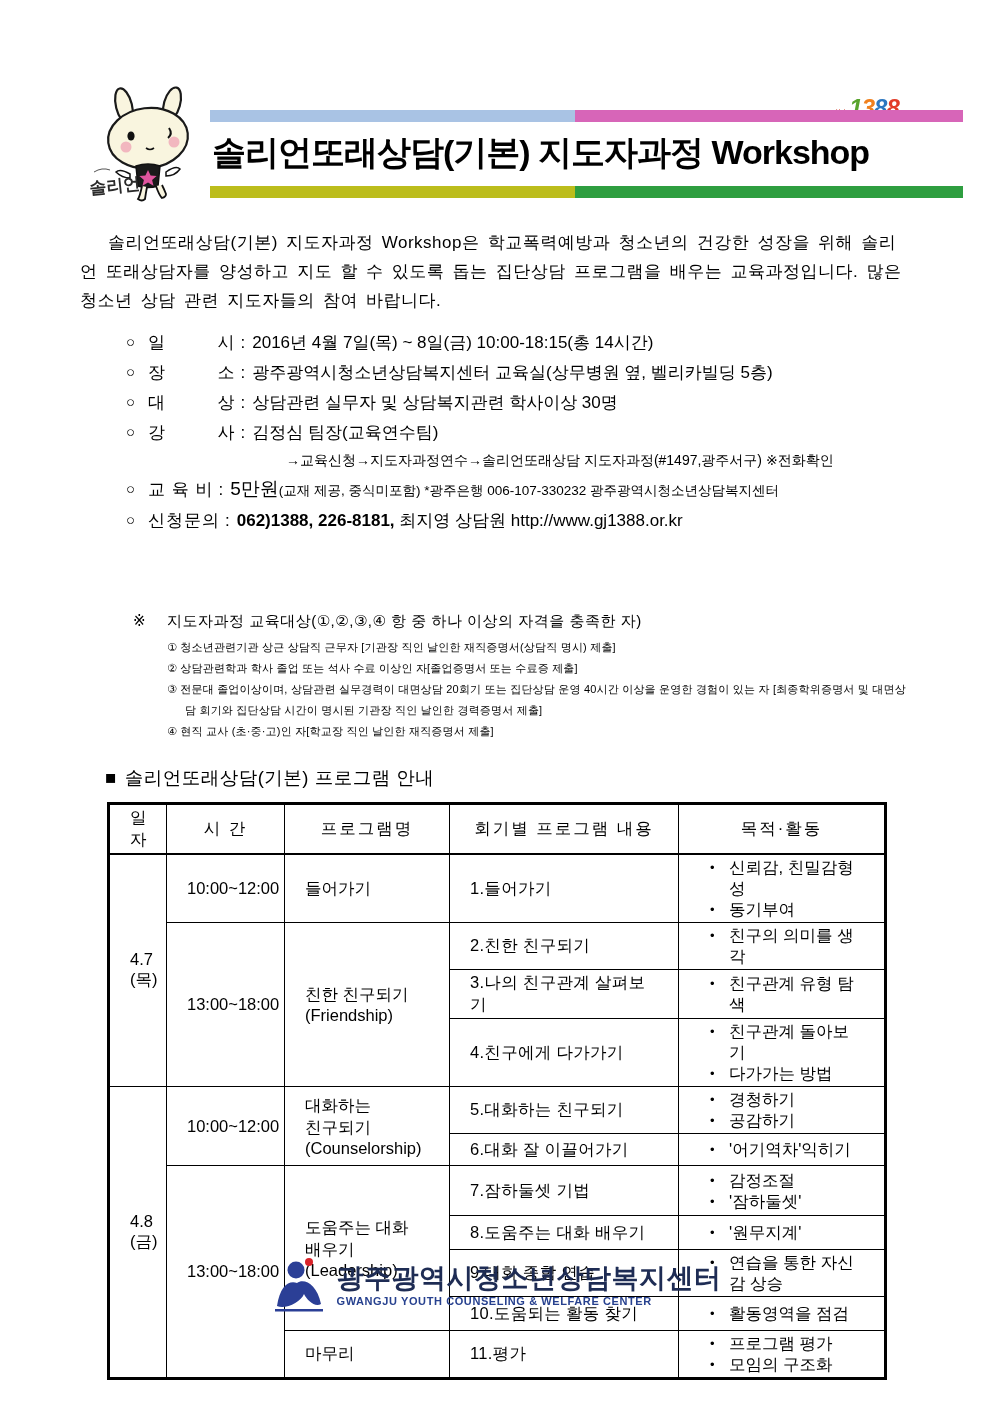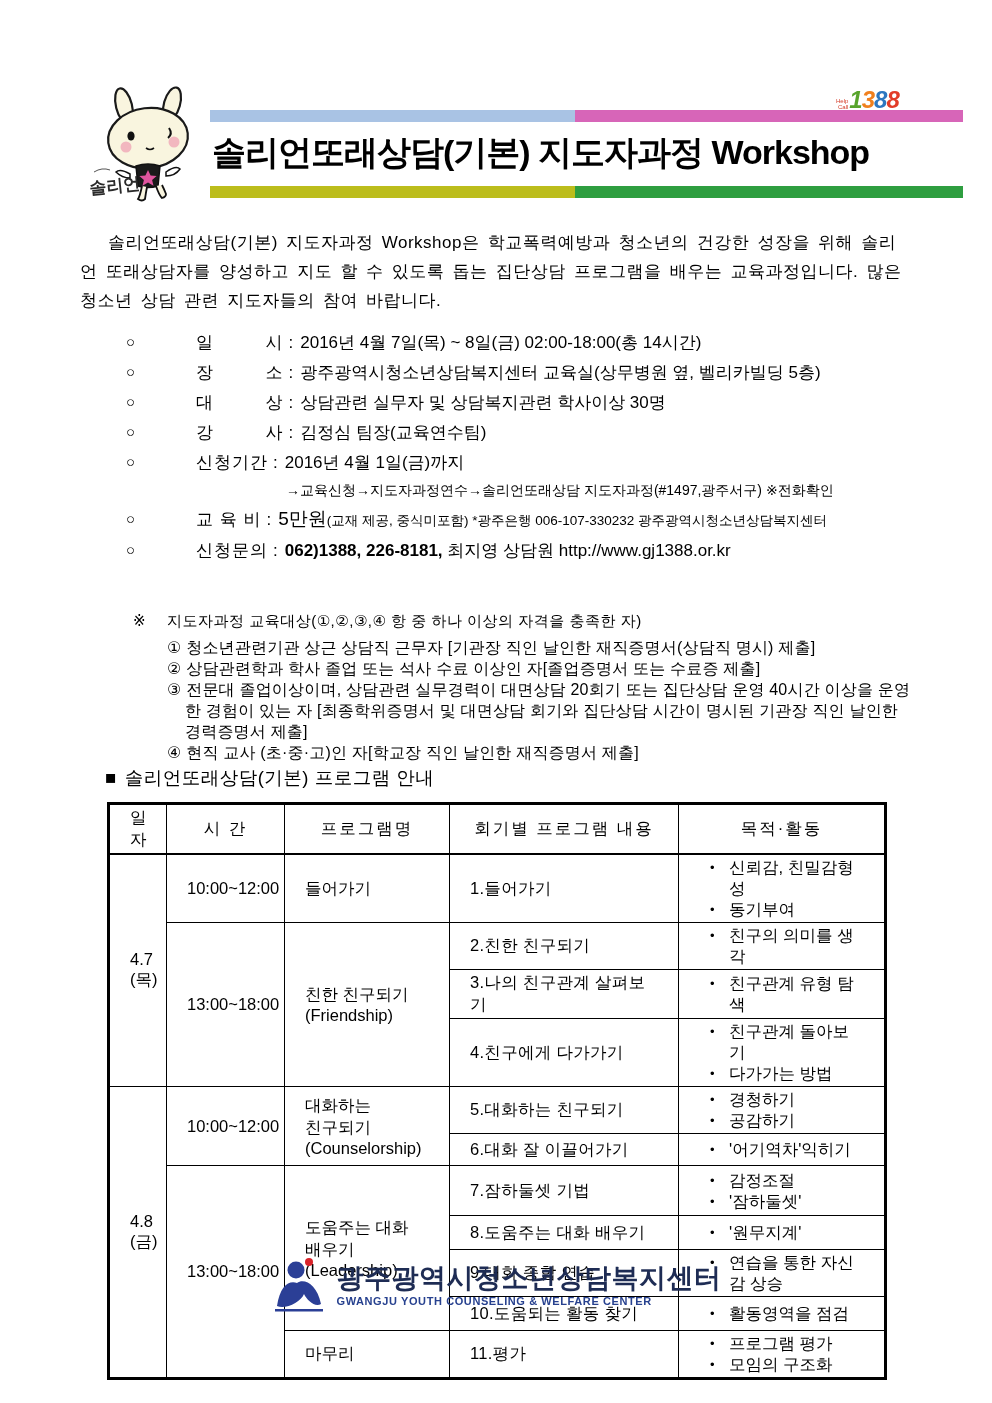--- a/index.html
+++ b/index.html
@@ -1,53 +1,53 @@
 <!DOCTYPE html>
 <html><head>
 <meta charset="utf-8">
 <style>
   html,body{margin:0;padding:0;background:#fff;}
   body{width:992px;height:1403px;font-family:"Liberation Sans","DejaVu Sans",sans-serif;color:#000;}
   .page{position:relative;width:992px;height:1403px;overflow:hidden;background:#fff;}
 
   
   .mascot{position:absolute;left:86px;top:84px;width:118px;height:124px;}
-  .badge1388{position:absolute;left:836px;top:80px;width:120px;height:40px;display:flex;align-items:center;}
+  .badge1388{position:absolute;left:836px;top:80px;width:120px;height:40px;display:flex;align-items:flex-end;}
   .b-left{font-size:6px;line-height:6px;color:#d43c28;margin-top:8px;margin-right:1px;text-align:right;}
   .b-digits{font-size:24px;line-height:24px;font-weight:bold;font-style:italic;letter-spacing:-1px;}
   .b-digits .d1{color:#58a42c}.b-digits .d2{color:#f0801e}.b-digits .d3{color:#2d77c0}.b-digits .d4{color:#e23c28}
   .b-bottom{font-size:6px;color:#888;position:absolute;left:6px;top:30px;letter-spacing:0.5px;}
   .bar{position:absolute;left:210px;width:753px;height:12px;display:flex;}
   .bar-top{top:110px;}
   .bar-bottom{top:186px;}
   .bar-top .s1{width:365px;background:#a9c3e4;}
   .bar-top .s2{flex:1;background:#d765b8;}
   .bar-bottom .s1{width:365px;background:#bcbd1c;}
   .bar-bottom .s2{flex:1;background:#2e9e40;}
   .doc-title{position:absolute;left:212px;top:130px;width:760px;font-size:34px;font-weight:bold;letter-spacing:-1px;white-space:nowrap;}
 
   
   .intro{position:absolute;left:80px;top:228px;width:832px;font-size:17px;line-height:29px;text-indent:28px;word-spacing:3px;letter-spacing:0.5px;}
 
   
   .info{position:absolute;left:126px;top:332px;width:790px;font-size:17px;}
   .info-row{margin-bottom:9px;line-height:20px;white-space:nowrap;}
   .circ{display:inline-block;width:22px;font-size:15px;vertical-align:1px;}
-  .ilabel{display:inline-block;white-space:pre;letter-spacing:1px;margin-left:48px;}
+  .ilabel{display:inline-block;white-space:pre;letter-spacing:1px;}
   .isep{display:inline-block;padding:0 7px 0 5px;}
   .small{font-size:13.5px;letter-spacing:0;}
   .big{font-size:19px;}
   .bold{font-weight:bold;margin-top:42px;}
   .method-line2{padding-left:160px;font-size:14px;margin-top:2px;margin-bottom:9px;}
 
   
   .note{position:absolute;left:133px;top:612px;width:780px;}
   .note-title{font-size:15px;margin-bottom:6px;letter-spacing:0.5px;}
   .note-title .mark{display:inline-block;width:34px;}
-  .note-items{font-size:16px;line-height:21px;padding-left:34px;}
+  .note-items{font-size:11px;line-height:21px;padding-left:34px;}
   .note-item{padding-left:18px;text-indent:-18px;letter-spacing:0.2px;}
 
   
   .sec-head{position:absolute;left:97px;top:765px;font-size:18.5px;letter-spacing:0.5px;margin-left:8px;}
   .sec-head .sq{margin-right:8px;}
   table.prog{position:absolute;left:107px;top:802px;width:777px;border-collapse:collapse;border:3px solid #000;table-layout:fixed;}
   table.prog td,table.prog th{border:1px solid #000;font-size:16.5px;font-weight:normal;padding:2px 20px;vertical-align:middle;}
   table.prog th{border-bottom:2px solid #000;height:28px;letter-spacing:2px;}
   td.c{white-space:pre-line;}
   td.sess{text-align:left;padding-left:7px;letter-spacing:0.3px;}
@@ -103,33 +103,30 @@
   <div class="doc-title">솔리언또래상담(기본) 지도자과정 Workshop</div>
   <div class="bar bar-bottom">
       <div class="s1"></div>
       <div class="s2"></div>
     </div>
 
   <div class="intro">솔리언또래상담(기본) 지도자과정 Workshop은 학교폭력예방과 청소년의 건강한 성장을 위해 솔리언 또래상담자를 양성하고 지도 할 수 있도록 돕는 집단상담 프로그램을 배우는 교육과정입니다. 많은 청소년 상담 관련 지도자들의 참여 바랍니다.</div>
 
   <div class="info">
     <div class="info-row">
-      <span class="circ">○</span><span class="ilabel">일         시</span><span class="isep">:</span><span>2016년 4월 7일(목) ~ 8일(금) 02:00-18:00(총 14시간)</span>
+      <span class="circ">○</span><span class="ilabel">일         시</span><span class="isep">:</span><span>2016년 4월 7일(목) ~ 8일(금) 10:00-18:15(총 14시간)</span>
     </div>
     <div class="info-row">
       <span class="circ">○</span><span class="ilabel">장         소</span><span class="isep">:</span><span>광주광역시청소년상담복지센터 교육실(상무병원 옆, 벨리카빌딩 5층)</span>
     </div>
     <div class="info-row">
       <span class="circ">○</span><span class="ilabel">대         상</span><span class="isep">:</span><span>상담관련 실무자 및 상담복지관련 학사이상 30명</span>
     </div>
     <div class="info-row">
       <span class="circ">○</span><span class="ilabel">강         사</span><span class="isep">:</span><span>김정심 팀장(교육연수팀)</span>
-    </div>
-    <div class="info-row">
-      <span class="circ">○</span><span class="ilabel">신청기간</span><span class="isep">:</span><span>2016년 4월 1일(금)까지</span>
     </div>
     <div class="method-line2">→교육신청→지도자과정연수→솔리언또래상담 지도자과정(#1497,광주서구) ※전화확인</div>
     <div class="info-row">
       <span class="circ">○</span><span class="ilabel">교 육 비</span><span class="isep">:</span><span class="big">5만원</span><span class="small">(교재 제공, 중식미포함)</span><span class="small"> *광주은행 006-107-330232 광주광역시청소년상담복지센터</span>
     </div>
     <div class="info-row">
       <span class="circ">○</span><span class="ilabel">신청문의</span><span class="isep">:</span><span class="bold">062)1388, 226-8181,</span><span> 최지영 상담원 http://www.gj1388.or.kr</span>
     </div>
   </div>
 

